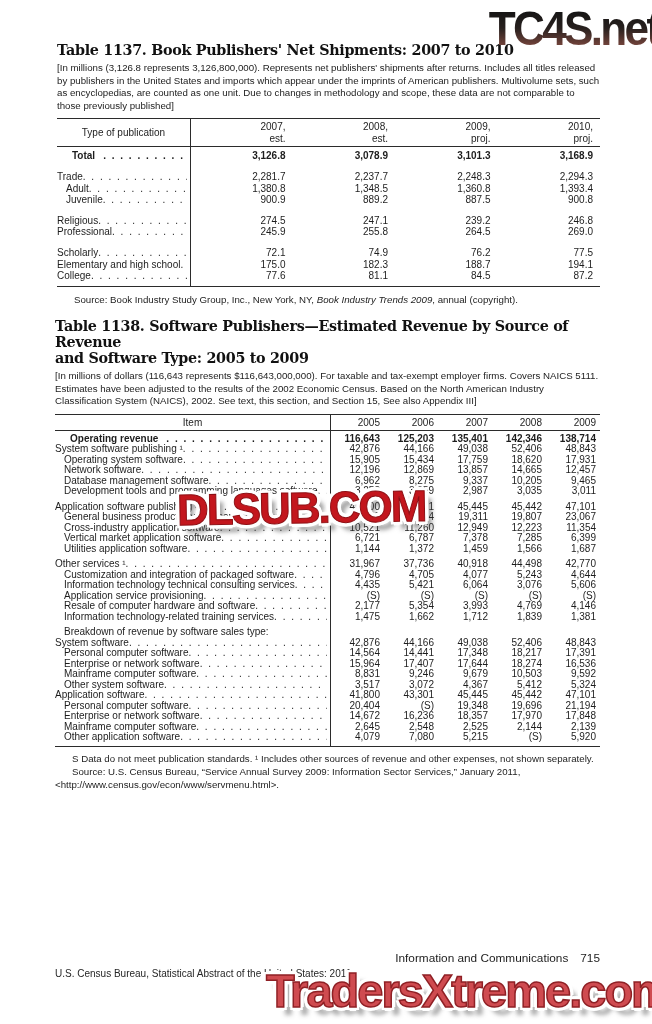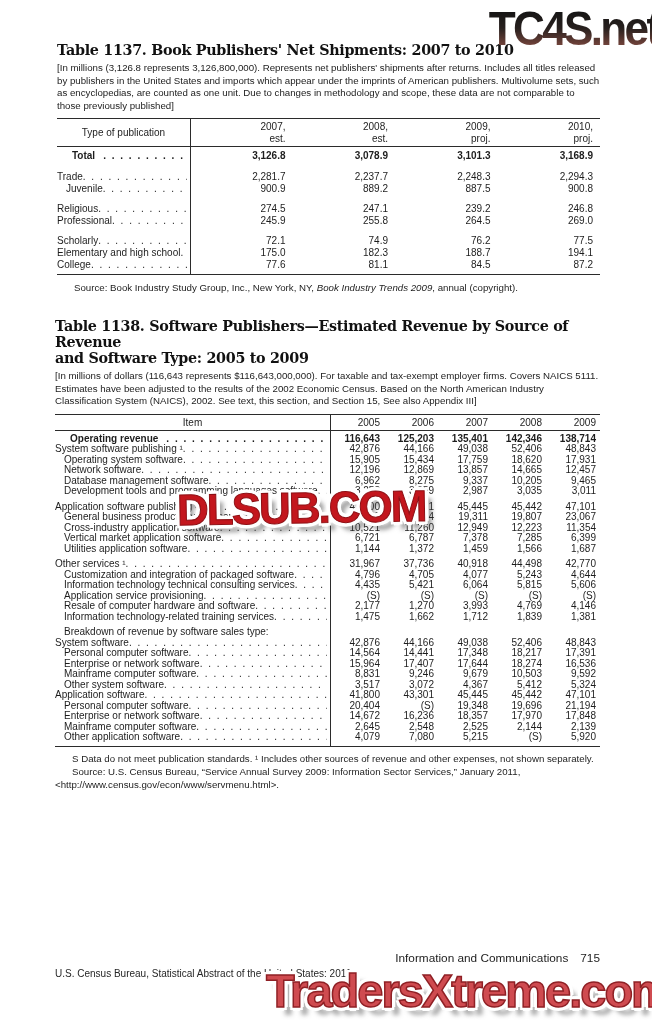--- a/index.html
+++ b/index.html
@@ -122,20 +122,30 @@
           </div>
           <div class="trow gap">
             <div class="tcell lblcol ind0">
               <div class="txt">Trade</div>
               <div class="dots"></div>
             </div>
             <div class="tcell vcol">2,281.7</div>
             <div class="tcell vcol">2,237.7</div>
             <div class="tcell vcol">2,248.3</div>
             <div class="tcell vcol">2,294.3</div>
+          </div>
+          <div class="trow">
+            <div class="tcell lblcol ind1">
+              <div class="txt">Adult</div>
+              <div class="dots"></div>
+            </div>
+            <div class="tcell vcol">1,380.8</div>
+            <div class="tcell vcol">1,348.5</div>
+            <div class="tcell vcol">1,360.8</div>
+            <div class="tcell vcol">1,393.4</div>
           </div>
           <div class="trow">
             <div class="tcell lblcol ind1">
               <div class="txt">Juvenile</div>
               <div class="dots"></div>
             </div>
             <div class="tcell vcol">900.9</div>
             <div class="tcell vcol">889.2</div>
             <div class="tcell vcol">887.5</div>
             <div class="tcell vcol">900.8</div>
@@ -356,41 +366,41 @@
             <div class="tcell vcol">4,644</div>
           </div>
           <div class="trow">
             <div class="tcell lblcol ind1">
               <div class="txt">Information technology technical consulting services</div>
               <div class="dots"></div>
             </div>
             <div class="tcell vcol">4,435</div>
             <div class="tcell vcol">5,421</div>
             <div class="tcell vcol">6,064</div>
-            <div class="tcell vcol">5,815</div>
+            <div class="tcell vcol">3,076</div>
             <div class="tcell vcol">5,606</div>
           </div>
           <div class="trow">
             <div class="tcell lblcol ind1">
               <div class="txt">Application service provisioning</div>
               <div class="dots"></div>
             </div>
             <div class="tcell vcol">(S)</div>
             <div class="tcell vcol">(S)</div>
             <div class="tcell vcol">(S)</div>
             <div class="tcell vcol">(S)</div>
             <div class="tcell vcol">(S)</div>
           </div>
           <div class="trow">
             <div class="tcell lblcol ind1">
               <div class="txt">Resale of computer hardware and software</div>
               <div class="dots"></div>
             </div>
             <div class="tcell vcol">2,177</div>
-            <div class="tcell vcol">1,270</div>
+            <div class="tcell vcol">5,354</div>
             <div class="tcell vcol">3,993</div>
             <div class="tcell vcol">4,769</div>
             <div class="tcell vcol">4,146</div>
           </div>
           <div class="trow">
             <div class="tcell lblcol ind1">
               <div class="txt">Information technology-related training services</div>
               <div class="dots"></div>
             </div>
             <div class="tcell vcol">1,475</div>

